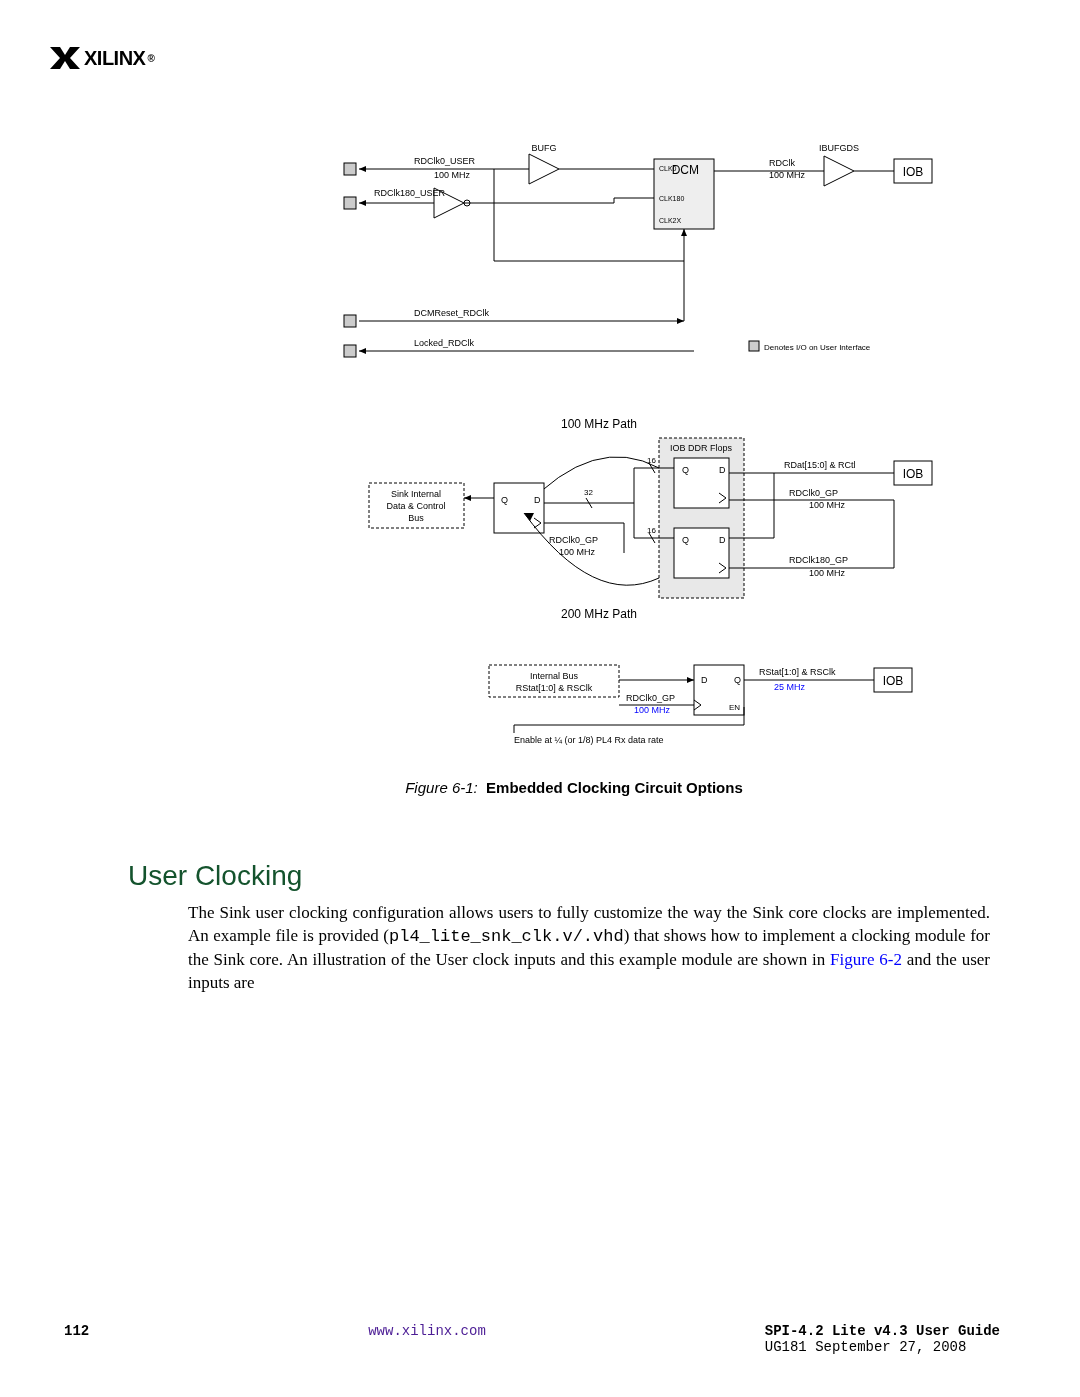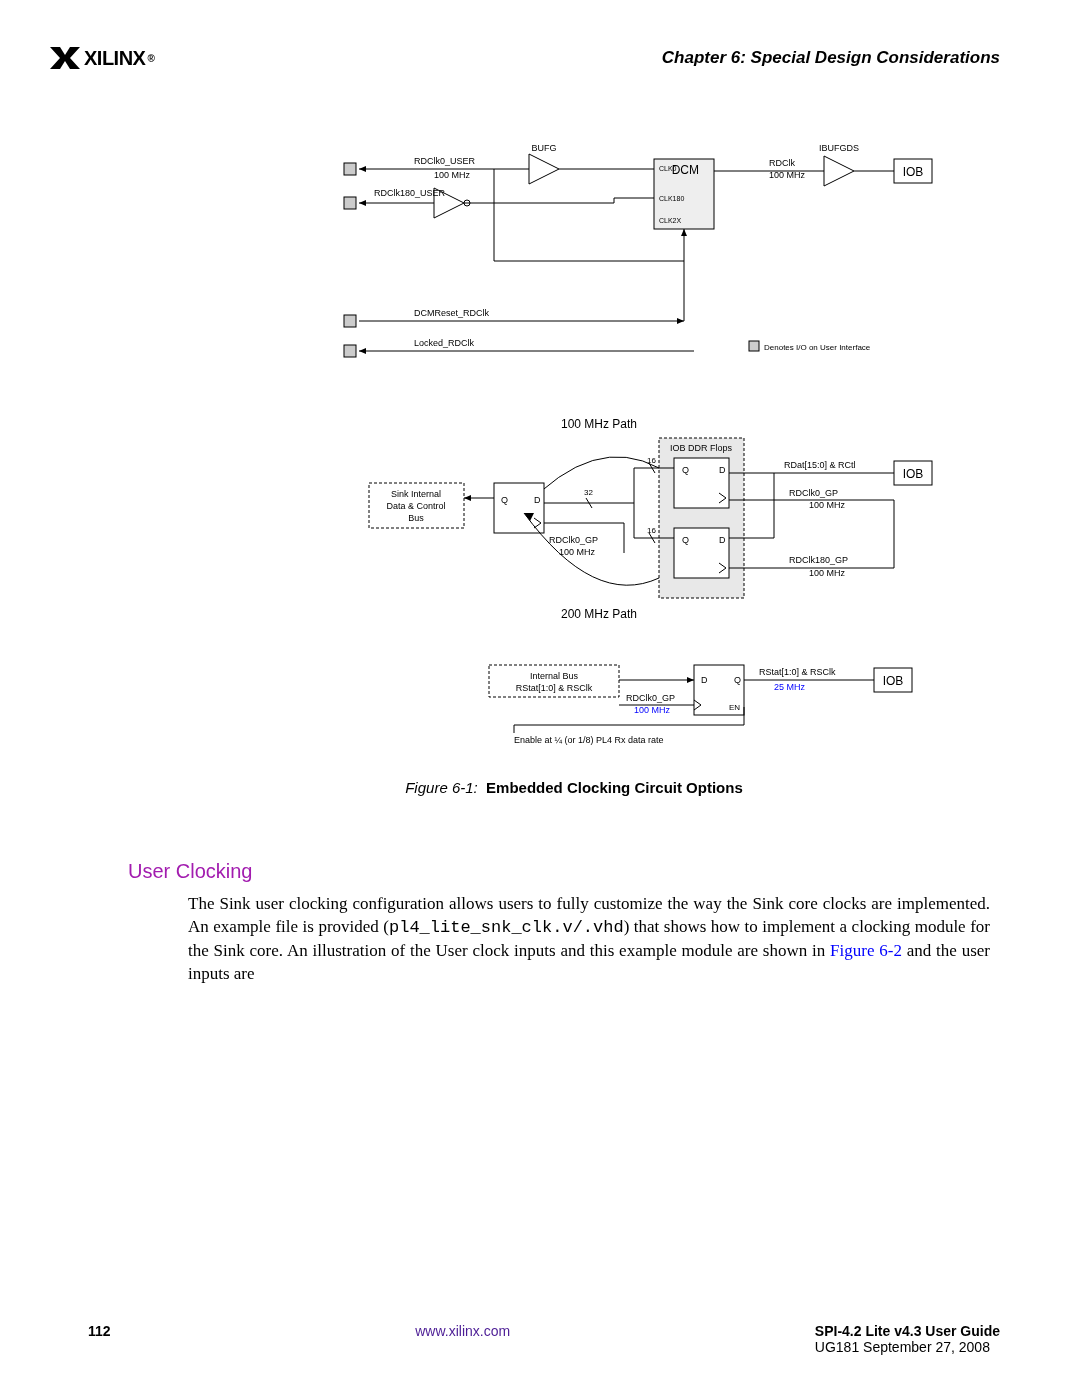--- a/index.html
+++ b/index.html
@@ -55,43 +55,43 @@
   }
   .figure-caption .fig-label {
     font-style: italic;
   }
   .figure-caption .fig-title {
     font-weight: bold;
   }
   h2.section {
     font-family: Arial, sans-serif;
     font-weight: normal;
-    color: #a21caf;
-    font-size: 20px;
+    color: #14532d;
+    font-size: 28px;
     margin: 30px 0 10px 80px;
   }
   .body-text {
     margin-left: 140px;
     margin-right: 10px;
     font-size: 17px;
     line-height: 1.35;
     text-align: justify;
   }
   .body-text a {
     color: #00f;
     text-decoration: none;
   }
   .footer {
     position: absolute;
     bottom: 40px;
-    left: 88px;
+    left: 64px;
     right: 80px;
     display: flex;
     justify-content: space-between;
-    font-family: Liberation Sans, sans-serif;
+    font-family: Liberation Mono, monospace;
     font-size: 14px;
     align-items: flex-start;
     border-top: 0; 
   }
   .footer .middle {
     text-align: center;
     flex: 1;
   }
   .footer .right {
     text-align: left;
@@ -122,24 +122,20 @@
 
 <div class="page">
 
   <div class="header">
     <div class="logo">
       <svg width="34" height="26" viewBox="0 0 34 26">
         <path d="M 2 2 L 12 2 L 17 10 L 22 2 L 32 2 L 22 13 L 32 24 L 22 24 L 17 16 L 12 24 L 2 24 L 12 13 Z" fill="#000"></path>
       </svg>
       <span style="margin-left:2px">XILINX</span>
       <span style="font-size:10px; vertical-align:super; margin-left:2px">®</span>
-    </div>
-    <div class="chapter-title">
-      <span>Chapter 6:</span>
-      <b>Special Design Considerations</b>
     </div>
   </div>
 
   <div class="figure-area">
     <svg width="720" height="260" viewBox="0 0 720 260">
 
       <rect x="680" y="18" width="38" height="24" fill="none" stroke="#000"></rect>
       <text x="699" y="35" font-size="12" text-anchor="middle">IOB</text>
 
       <polygon points="640,30 610,15 610,45" fill="none" stroke="#000"></polygon>

